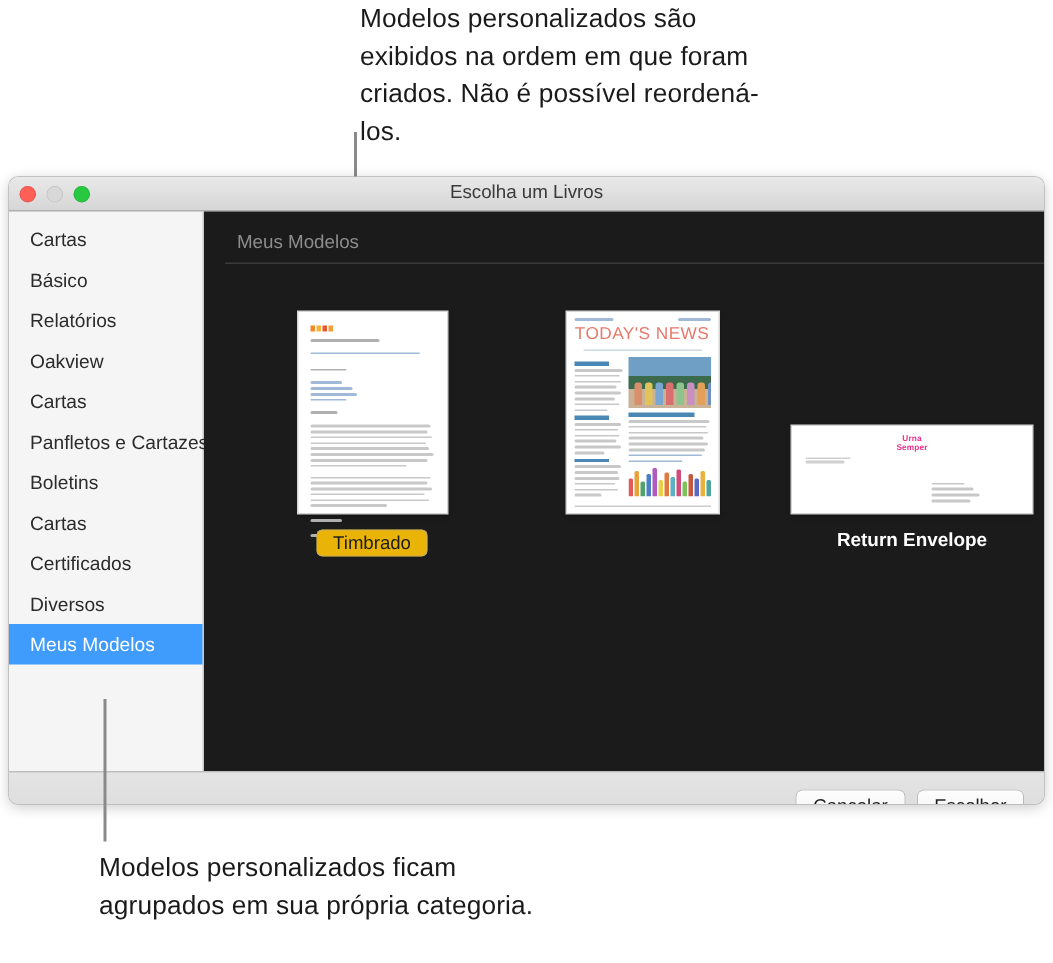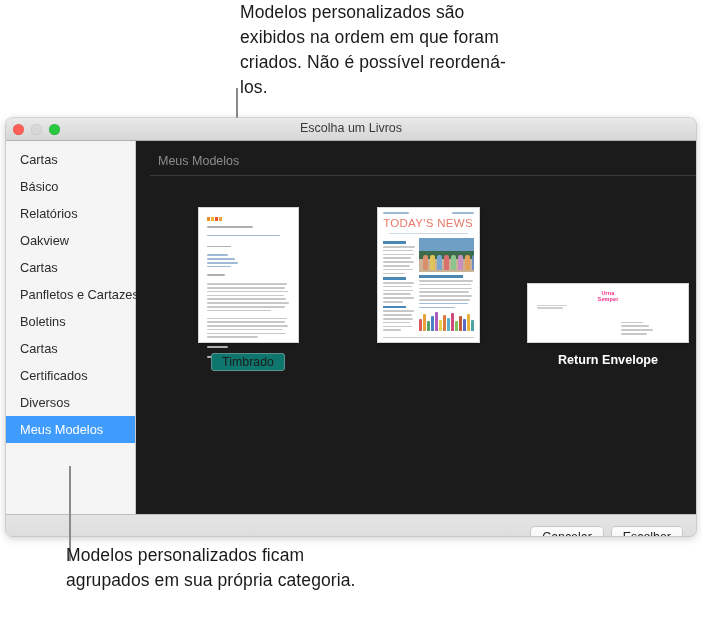--- a/index.html
+++ b/index.html
@@ -5,21 +5,21 @@
   html,body{margin:0;padding:0;}
   body{
     width:702px;height:642px;background:#ffffff;
     font-family:"Liberation Sans","DejaVu Sans",sans-serif;
     -webkit-font-smoothing:antialiased;overflow:hidden;position:relative;
   }
 
   
   .callout{position:absolute;color:#1a1a1a;font-size:17.5px;line-height:25px;letter-spacing:.1px;}
   #callout-top{left:240px;top:0px;width:290px;}
-  #callout-bottom{left:66px;top:543px;width:300px;}
+  #callout-bottom{left:66px;top:566px;width:300px;}
   .leader{position:absolute;background:#8a8a8a;width:1.6px;}
   #leader-top{left:236px;top:88px;height:103px;}
   #leader-bottom{left:69px;top:466px;height:95px;}
 
   
   #window{
     position:absolute;left:6px;top:118px;width:690px;height:418px;
     border-radius:6px;overflow:hidden;background:#ececec;
     box-shadow:0 0 0 .5px #b4b4b4, 0 2px 9px rgba(0,0,0,.22);
   }
@@ -58,21 +58,21 @@
   }
   #section-rule{height:1px;background:#3a3a3a;margin-bottom:18px;}
 
   #grid{display:flex;align-items:flex-start;padding-left:8px;}
   .cell{width:180px;text-align:center;}
   .thumb-wrap{display:flex;justify-content:center;align-items:flex-end;height:148px;}
   .cell-label{
     margin-top:11px;font-size:12.6px;color:#ffffff;font-weight:bold;
   }
   .cell-label.editing{
-    display:inline-block;background:#0f766e;color:#1c1c1c;font-weight:normal;
+    display:inline-block;background:#eab308;color:#1c1c1c;font-weight:normal;
     border-radius:4px;padding:2px 11px;font-size:12.4px;
     box-shadow:inset 0 0 0 .5px #a8a8a8;
   }
 
   
   .paper{background:#fff;box-shadow:0 0 0 1px #d5d5d5, 0 1px 3px rgba(0,0,0,.5);}
   #thumb-letterhead{width:99px;height:134px;padding:9px 8px;box-sizing:border-box;}
   #thumb-news{width:101px;height:134px;box-sizing:border-box;overflow:hidden;}
   #thumb-env{width:160px;height:58px;box-sizing:border-box;padding:7px 9px;}
 

